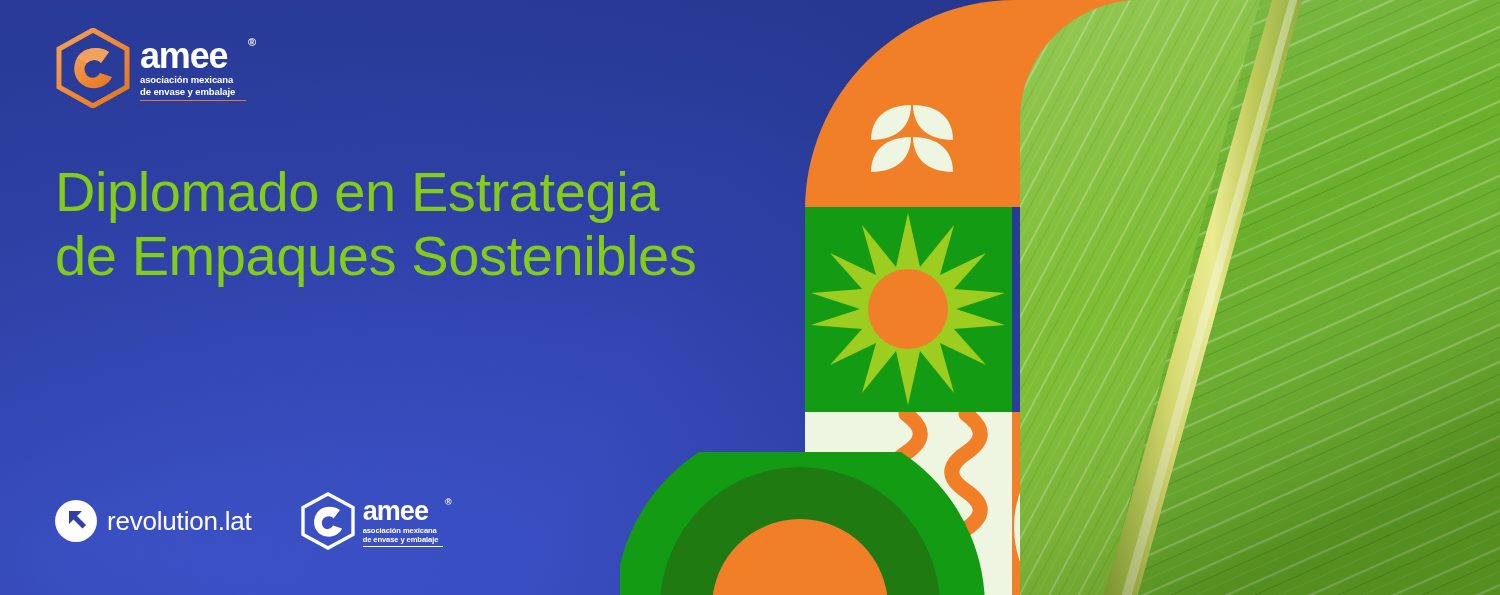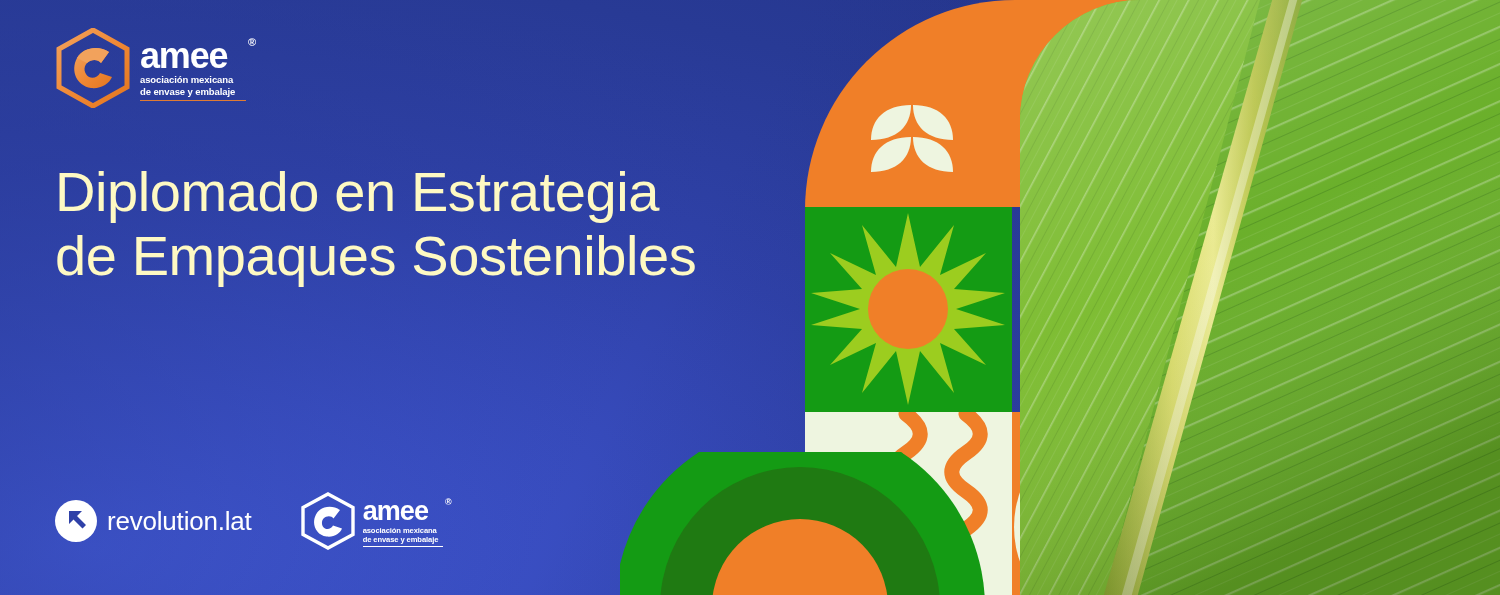--- a/index.html
+++ b/index.html
@@ -26,21 +26,21 @@
   .bg-blue-overlay {
     position:absolute; inset:0;
     background:linear-gradient(115deg, rgba(40,58,149,0.55) 0%, rgba(40,58,149,0.0) 45%, rgba(33,47,125,0.45) 100%);
   }
 
   
   .headline {
     position:absolute;
     left:55px; top:160px;
     width:720px;
-    color:#fef9c3;
+    color:#84cc16;
     font-size:56px;
     line-height:1.14;
     font-weight:400;
     letter-spacing:-0.4px;
     white-space:pre-line;
   }
 
   
   .amee-top {
     position:absolute;

